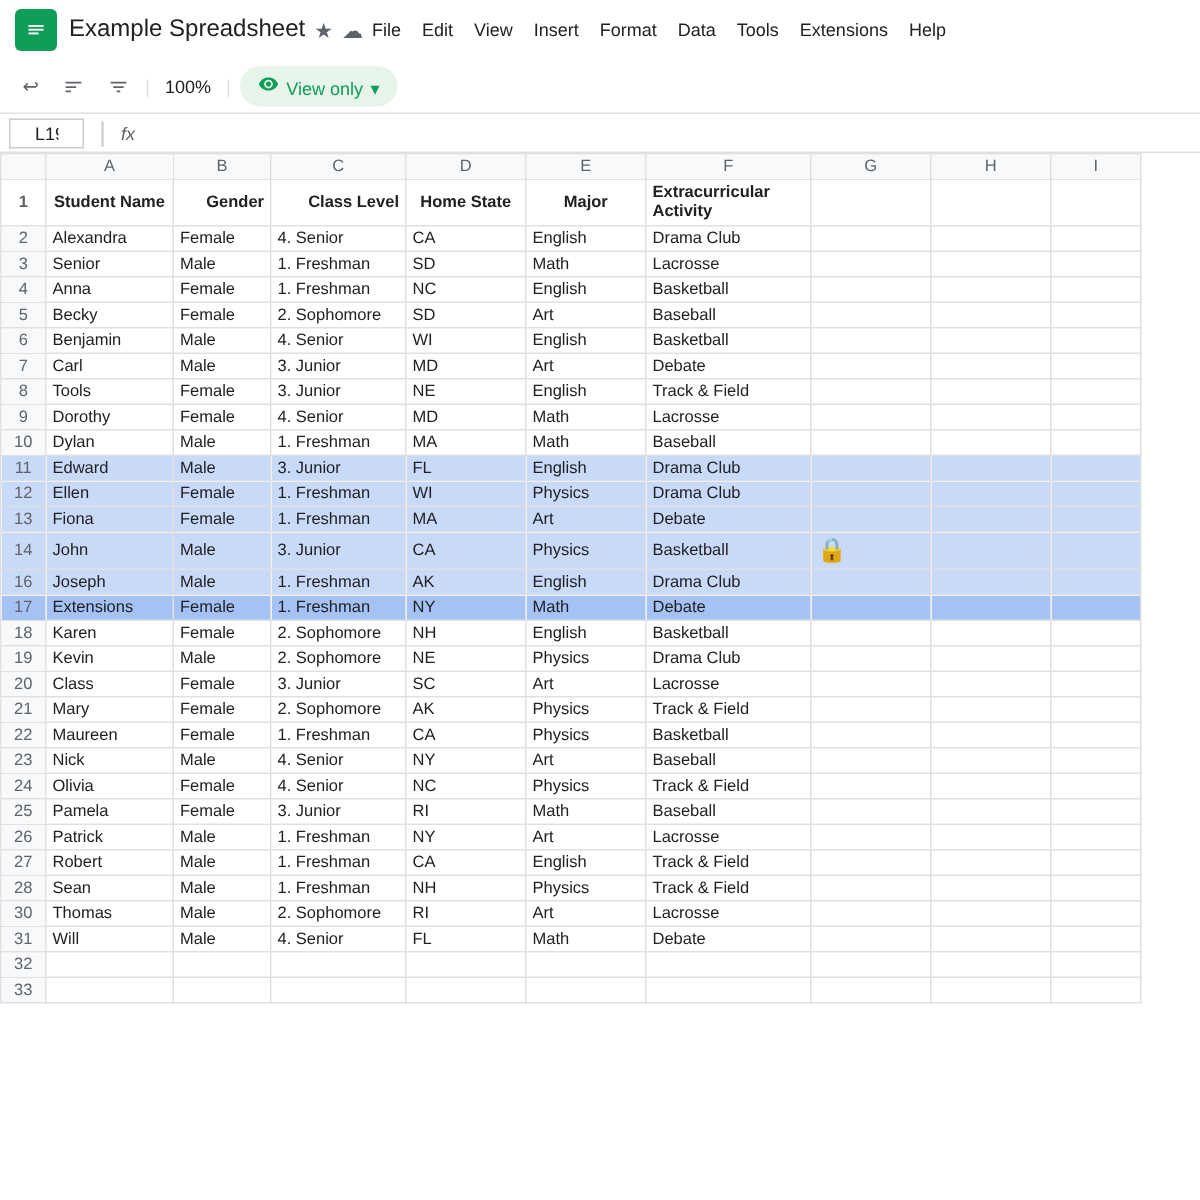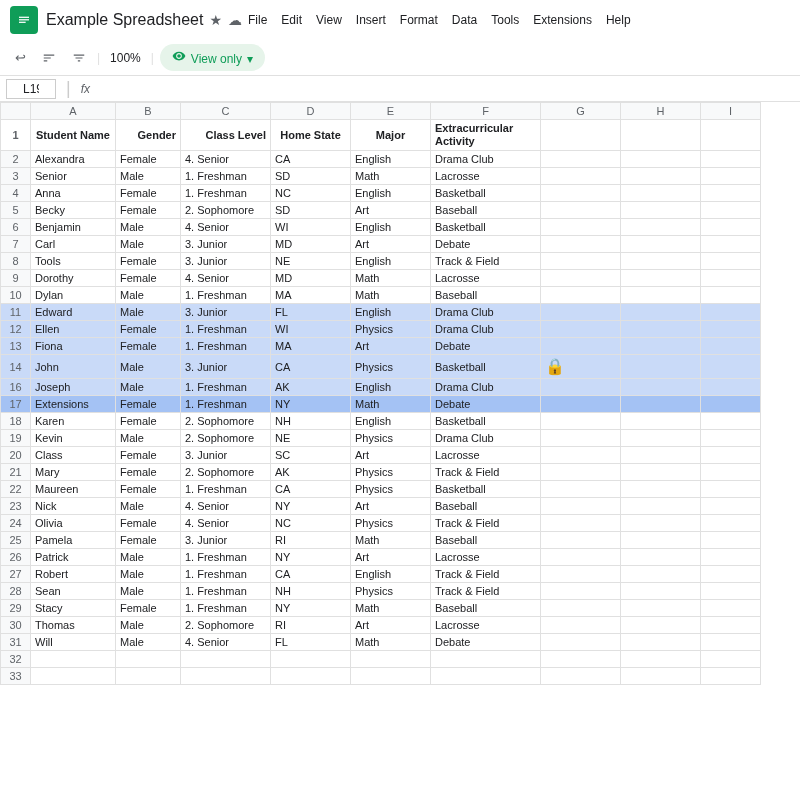--- a/index.html
+++ b/index.html
@@ -467,32 +467,20 @@
           <td class="data-cell">Male</td>
           <td class="data-cell">1. Freshman</td>
           <td class="data-cell">NH</td>
           <td class="data-cell">Physics</td>
           <td class="data-cell">Track &amp; Field</td>
           <td class="data-cell"></td>
           <td class="data-cell"></td>
           <td class="data-cell"></td>
         </tr>
         <tr>
-          <td class="row-header">29</td>
-          <td class="data-cell">Stacy</td>
-          <td class="data-cell">Female</td>
-          <td class="data-cell">1. Freshman</td>
-          <td class="data-cell">NY</td>
-          <td class="data-cell">Math</td>
-          <td class="data-cell">Baseball</td>
-          <td class="data-cell"></td>
-          <td class="data-cell"></td>
-          <td class="data-cell"></td>
-        </tr>
-        <tr>
           <td class="row-header">30</td>
           <td class="data-cell">Thomas</td>
           <td class="data-cell">Male</td>
           <td class="data-cell">2. Sophomore</td>
           <td class="data-cell">RI</td>
           <td class="data-cell">Art</td>
           <td class="data-cell">Lacrosse</td>
           <td class="data-cell"></td>
           <td class="data-cell"></td>
           <td class="data-cell"></td>

